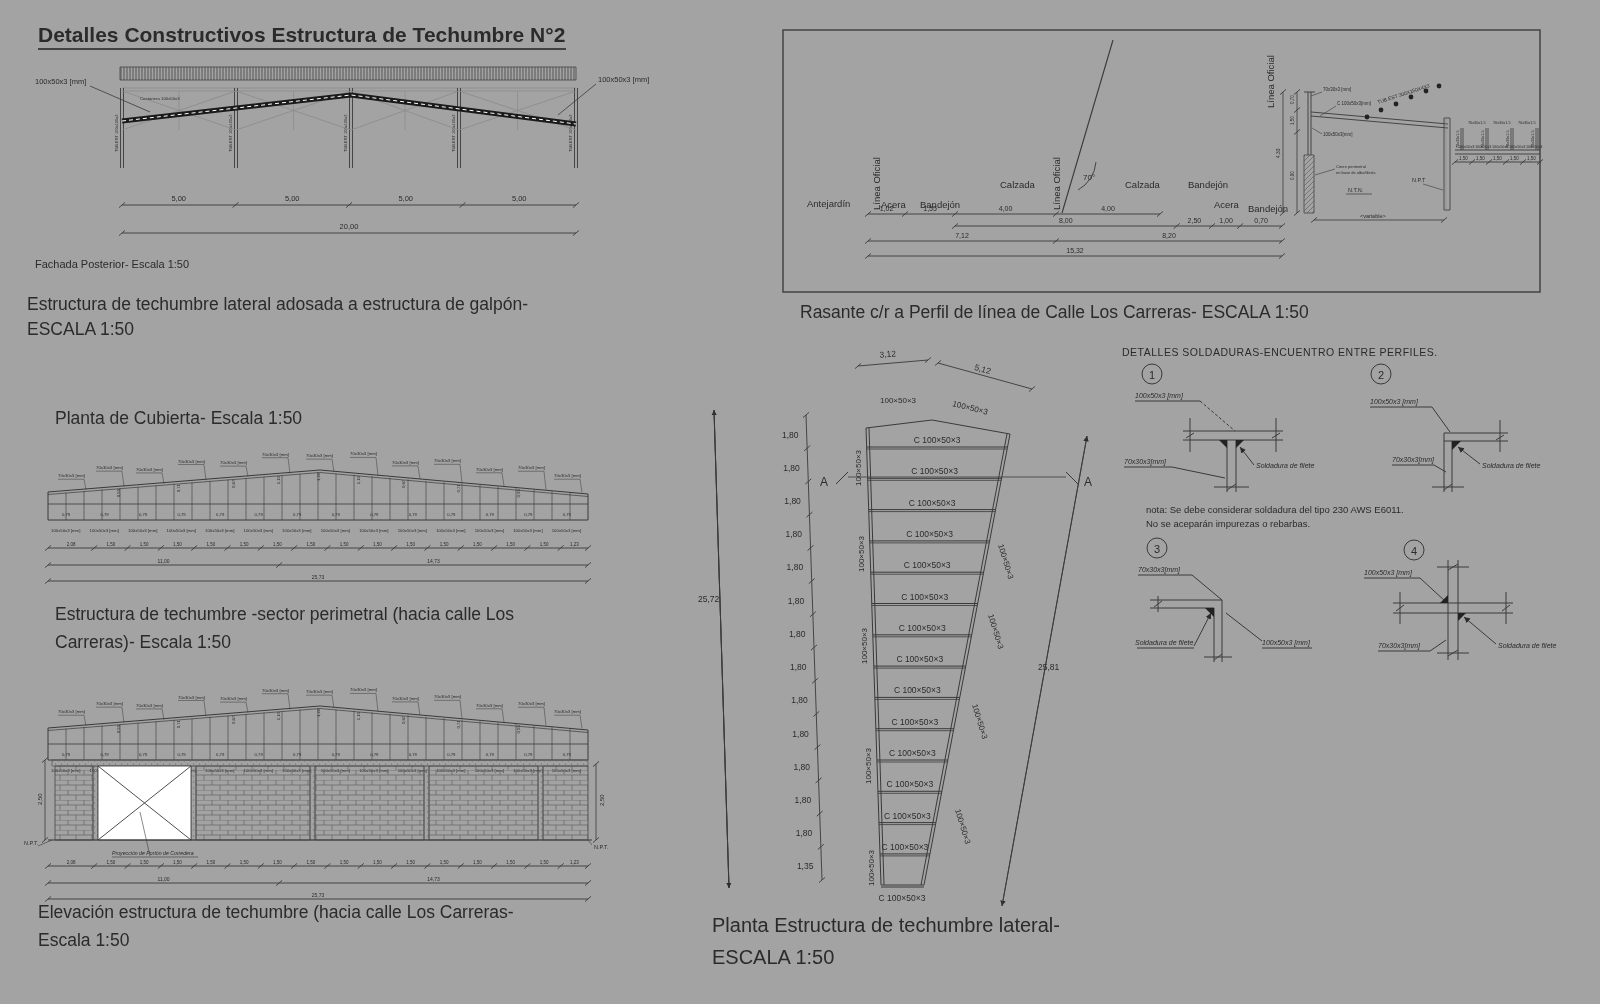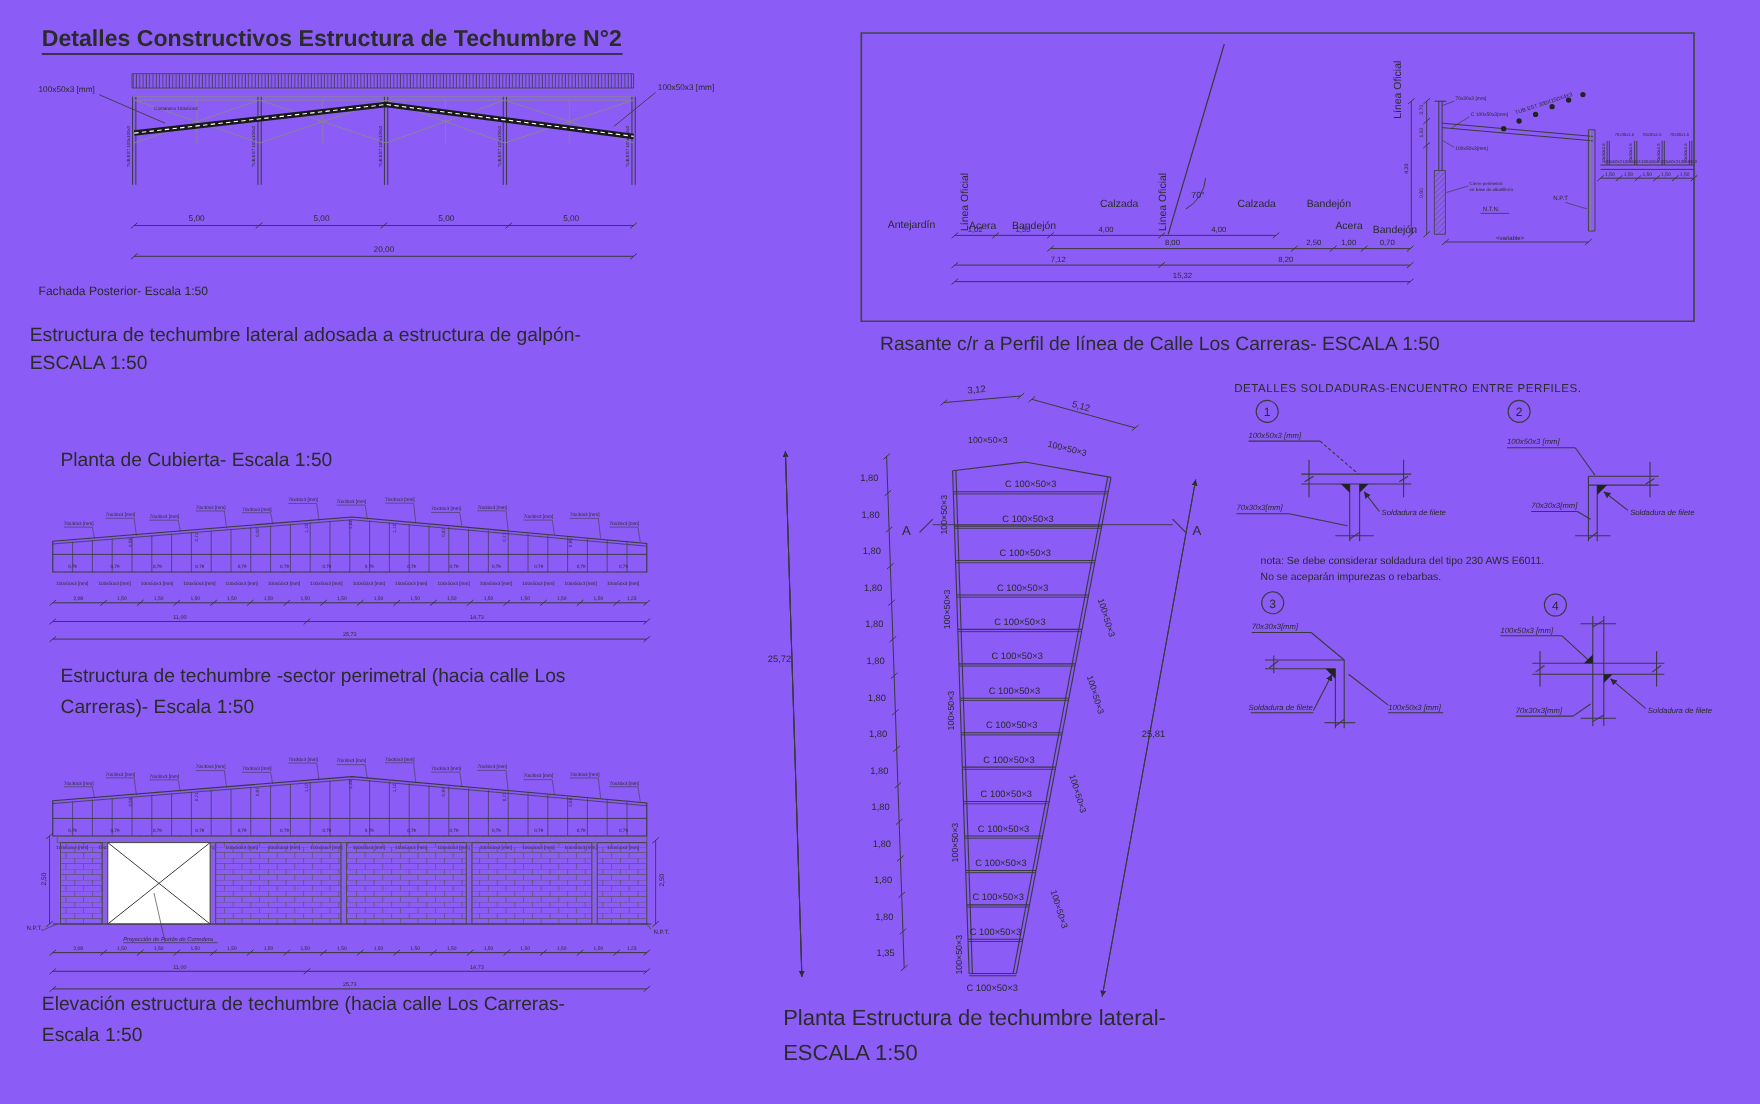--- a/index.html
+++ b/index.html
@@ -1,16 +1,16 @@
 <!DOCTYPE html>
 <html><head>
 <meta charset="utf-8">
 <style>
   html,body{margin:0;padding:0;background:#fff;}
-  #sheet{position:relative;width:1600px;height:1004px;background:#8b5cf6;overflow:hidden;}
+  #sheet{position:relative;width:1600px;height:1004px;background:#a3a3a3;overflow:hidden;}
   svg{position:absolute;left:0;top:0;}
   text{font-family:"Liberation Sans",sans-serif;fill:#2b2b2b;}
   .cap{font-size:17.5px;}
   .cap-lg{font-size:20px;}
   .small{font-size:11px;}
   .micro{font-size:4.3px;}
   .ital{font-style:italic;}
   .wtitle{font-size:10.5px;letter-spacing:.5px;}
   .note{font-size:9.5px;}
   line,polyline,path,rect,circle,polygon{vector-effect:non-scaling-stroke;}

